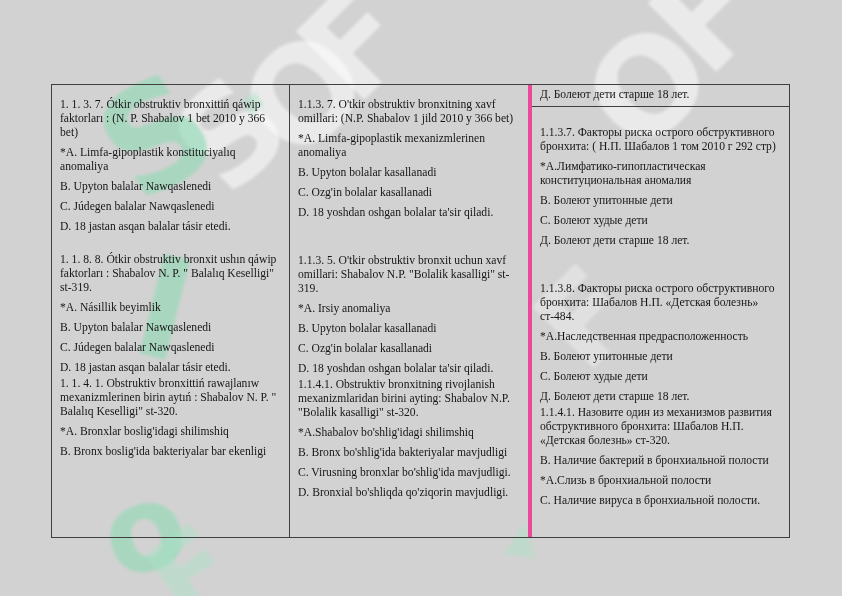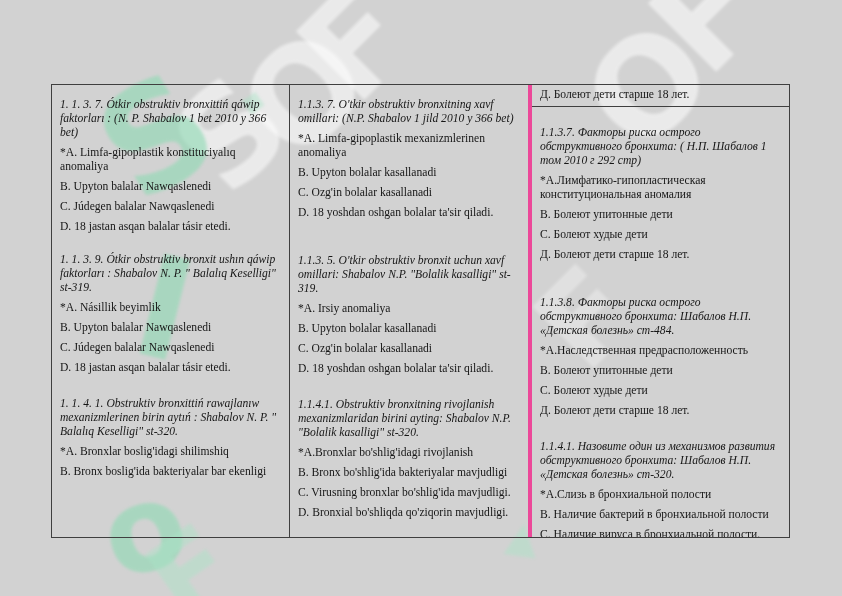--- a/index.html
+++ b/index.html
@@ -29,25 +29,25 @@
   .col{box-sizing:border-box;overflow:hidden;}
   .col-1{width:238px;border-right:1px solid #3f3f3f;padding:0 8px 4px 8px;}
   .col-2{width:242px;border-right:4px solid #ec4899;padding:0 8px 4px 8px;}
   .col-3{flex:1;display:flex;flex-direction:column;}
   .carryover{
     padding:3px 8px 4px 8px;border-bottom:1px solid #3f3f3f;
     font-size:11.6px;line-height:14px;
   }
   .col-body{padding:0 8px 4px 8px;overflow:hidden;}
   .para{margin:6px 0 0 0;font-size:11.6px;line-height:14px;}
-  .question{margin-top:14px;font-style:italic;}
+  .question{margin-top:14px;}
   .question.first{margin-top:13px;}
   .question.wide{margin-top:34px;}
   .question.medium{margin-top:19px;}
-  .question.tight{margin-top:22px;}
+  .question.tight{margin-top:2px;}
 </style>
 </head>
 <body>
 
 <div class="page">
 
   <div class="wmlayer">
     <span class="wm wm-white" style="left:183px;top:68px;font-size:132px;transform:rotate(-45deg);">S</span>
     <span class="wm wm-white" style="left:248px;top:28px;font-size:132px;transform:rotate(-45deg);">O</span>
     <span class="wm wm-white" style="left:310px;top:-22px;font-size:132px;transform:rotate(-45deg);">F</span>
@@ -62,60 +62,60 @@
     <span class="wm wm-green-faint" style="left:242px;top:86px;font-size:30px;transform:rotate(10deg);">◆</span>
   </div>
 
   <div class="qtable">
     <div class="col col-1">
         <p class="para question first">1. 1. 3. 7. Ótkir obstruktiv bronxittiń qáwip faktorları : (N. P. Shabalov 1 bet 2010 y 366 bet)</p>
         <p class="para answer">*A. Limfa-gipoplastik konstituciyalıq anomaliya</p>
         <p class="para answer">B. Upyton balalar Nawqaslenedi</p>
         <p class="para answer">C. Júdegen balalar Nawqaslenedi</p>
         <p class="para answer">D. 18 jastan asqan balalar tásir etedi.</p>
-        <p class="para question medium">1. 1. 3. 9. Ótkir obstruktiv bronxit ushın qáwip faktorları : Shabalov N. P. " Balalıq Keselligi" st-319.</p>
+        <p class="para question medium">1. 1. 8. 8. Ótkir obstruktiv bronxit ushın qáwip faktorları : Shabalov N. P. " Balalıq Keselligi" st-319.</p>
         <p class="para answer">*A. Násillik beyimlik</p>
         <p class="para answer">B. Upyton balalar Nawqaslenedi</p>
         <p class="para answer">C. Júdegen balalar Nawqaslenedi</p>
         <p class="para answer">D. 18 jastan asqan balalar tásir etedi.</p>
         <p class="para question tight">1. 1. 4. 1. Obstruktiv bronxittiń rawajlanıw mexanizmlerinen birin aytıń : Shabalov N. P. " Balalıq Keselligi" st-320.</p>
         <p class="para answer">*A. Bronxlar boslig'idagi shilimshiq</p>
         <p class="para answer">B. Bronx boslig'ida bakteriyalar bar ekenligi</p>
       </div>
     <div class="col col-2">
         <p class="para question first">1.1.3. 7. O'tkir obstruktiv bronxitning xavf omillari: (N.P. Shabalov 1 jild 2010 y 366 bet)</p>
         <p class="para answer">*A. Limfa-gipoplastik mexanizmlerinen anomaliya</p>
         <p class="para answer">B. Upyton bolalar kasallanadi</p>
         <p class="para answer">C. Ozg'in bolalar kasallanadi</p>
         <p class="para answer">D. 18 yoshdan oshgan bolalar ta'sir qiladi.</p>
         <p class="para question wide">1.1.3. 5. O'tkir obstruktiv bronxit uchun xavf omillari: Shabalov N.P. "Bolalik kasalligi" st-319.</p>
         <p class="para answer">*A. Irsiy anomaliya</p>
         <p class="para answer">B. Upyton bolalar kasallanadi</p>
         <p class="para answer">C. Ozg'in bolalar kasallanadi</p>
         <p class="para answer">D. 18 yoshdan oshgan bolalar ta'sir qiladi.</p>
         <p class="para question tight">1.1.4.1. Obstruktiv bronxitning rivojlanish mexanizmlaridan birini ayting: Shabalov N.P. "Bolalik kasalligi" st-320.</p>
-        <p class="para answer">*A.Bronxlar bo'shlig'idagi rivojlanish</p>
+        <p class="para answer">*A.Shabalov bo'shlig'idagi shilimshiq</p>
         <p class="para answer">B. Bronx bo'shlig'ida bakteriyalar mavjudligi</p>
         <p class="para answer">C. Virusning bronxlar bo'shlig'ida mavjudligi.</p>
         <p class="para answer">D. Bronxial bo'shliqda qo'ziqorin mavjudligi.</p>
       </div>
     <div class="col col-3">
       <div class="carryover">Д. Болеют дети старше 18 лет.</div>
       <div class="col-body">
           <p class="para question medium">1.1.3.7. Факторы риска острого обструктивного бронхита: ( Н.П. Шабалов 1 том 2010 г 292 стр)</p>
           <p class="para answer">*А.Лимфатико-гипопластическая конституциональная аномалия</p>
           <p class="para answer">В. Болеют упитонные дети</p>
           <p class="para answer">С. Болеют худые дети</p>
           <p class="para answer">Д. Болеют дети старше 18 лет.</p>
           <p class="para question wide">1.1.3.8. Факторы риска острого обструктивного бронхита: Шабалов Н.П. «Детская болезнь» ст-484.</p>
           <p class="para answer">*А.Наследственная предрасположенность</p>
           <p class="para answer">В. Болеют упитонные дети</p>
           <p class="para answer">С. Болеют худые дети</p>
           <p class="para answer">Д. Болеют дети старше 18 лет.</p>
           <p class="para question tight">1.1.4.1. Назовите один из механизмов развития обструктивного бронхита: Шабалов Н.П. «Детская болезнь» ст-320.</p>
+          <p class="para answer">В. Наличие бактерий в бронхиальной полости</p>
           <p class="para answer">*А.Слизь в бронхиальной полости</p>
-          <p class="para answer">В. Наличие бактерий в бронхиальной полости</p>
           <p class="para answer">С. Наличие вируса в бронхиальной полости.</p>
         </div>
     </div>
   </div>
 
 </div>
 
 </body></html>

